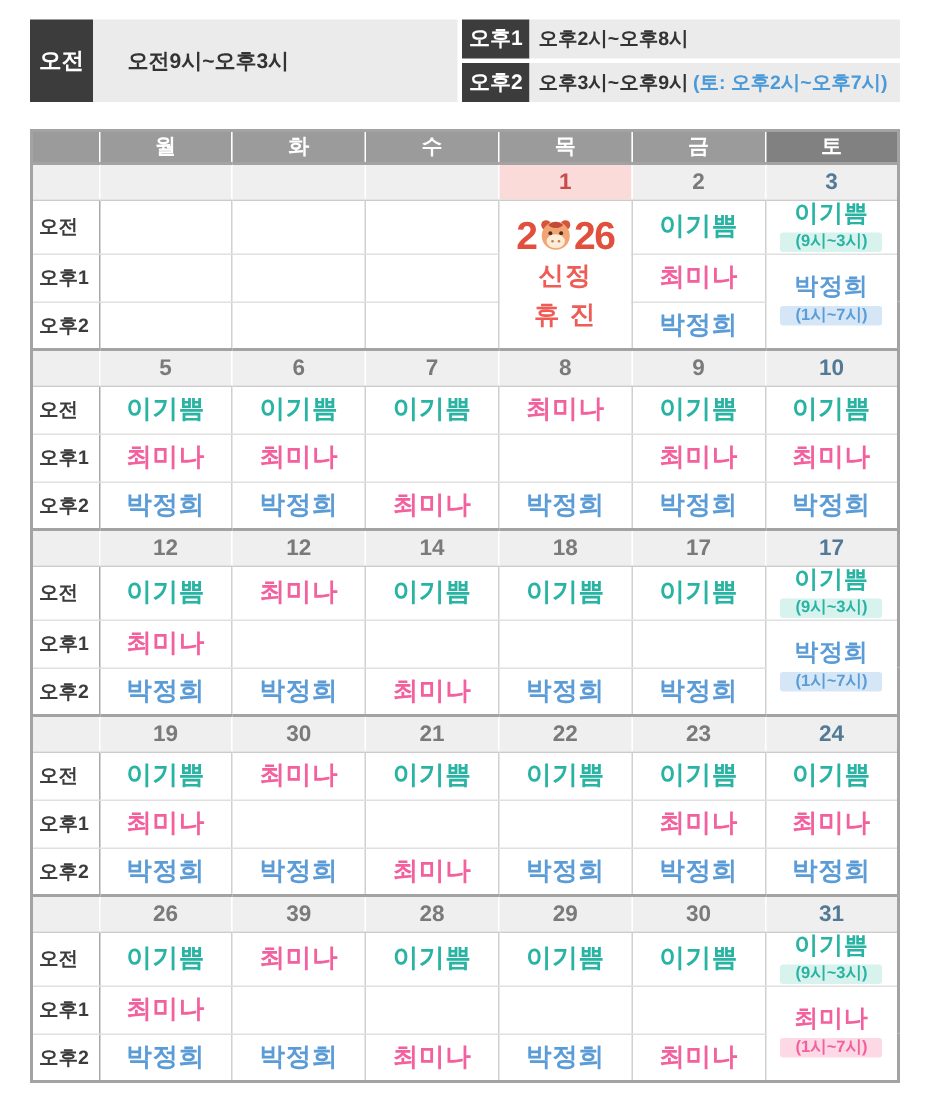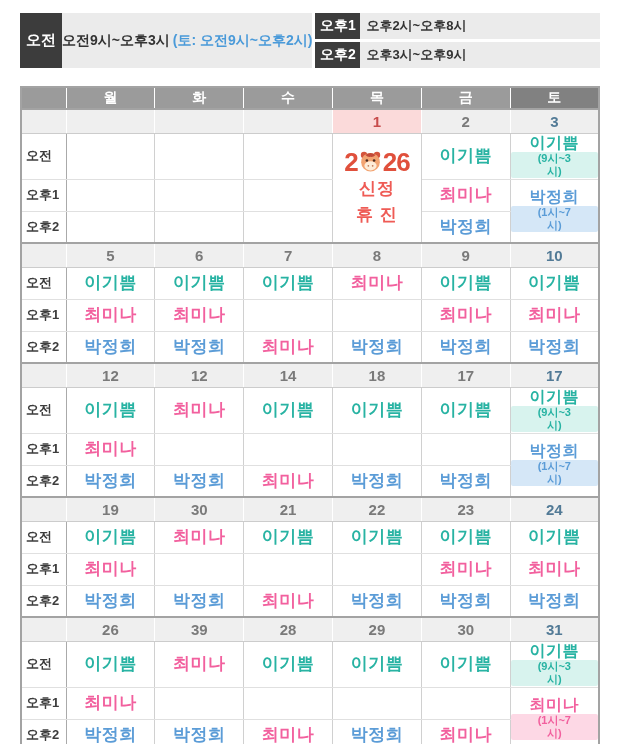--- a/index.html
+++ b/index.html
@@ -6,21 +6,21 @@
   html,body { width:620px; height:744px; background:#ffffff; overflow:hidden;
               font-family:"Liberation Sans","DejaVu Sans",sans-serif; }
 
   
   .legend { display:flex; gap:3px; margin:13px 20px 0 20px; height:55px; font-weight:bold; }
   .legend-left { flex:0 0 285px; display:flex; }
   .lg-badge { background:#3c3c3c; color:#ffffff; display:flex; align-items:center;
               justify-content:center; font-size:15px; }
   .legend-left .lg-badge { width:42px; }
   .lg-text { flex:1; background:#ebebeb; display:flex; align-items:center;
-             padding-left:0; font-size:14px; color:#333333; white-space:nowrap; }
+             padding-left:23px; font-size:14px; color:#333333; white-space:nowrap; }
   .sat-hours { color:#4a9ad9; margin-left:3px; }
   .legend-right { flex:1; display:flex; flex-direction:column; gap:3px; }
   .legend-row { flex:1; display:flex; }
   .legend-row .lg-badge { width:45px; font-size:14px; }
   .legend-row .lg-text { font-size:13px; padding-left:6px; }
 
   
   table.cal { margin:18px 20px 0 20px; width:580px; border-collapse:collapse;
               table-layout:fixed; border:2px solid #a3a3a3; }
   col.label-col { width:45px; }
@@ -34,49 +34,49 @@
   tr.dates td.sat { color:#527a96; }
   tr.dates td.holiday { background:#fbdada; color:#c74c4c; }
   tr.shift td { height:32px; text-align:center; vertical-align:middle;
                 border:1px solid #d0d0d0; border-top:1px solid #e0e0e0;
                 border-bottom:1px solid #e0e0e0; background:#ffffff; }
   td.label-cell { font-size:13px; font-weight:bold; color:#3c3c3c; text-align:left !important;
                   padding-left:4px; border-right:1px solid #aaaaaa !important; }
   .doc-name { font-size:17px; font-weight:bold; letter-spacing:0.5px; line-height:18px; display:block; }
   .doc-name.small { font-size:16px; line-height:17px; }
   .time-pill { display:inline-block; font-size:11px; font-weight:bold;
-               line-height:13px; padding:0 20px; border-radius:2px; margin-top:1px; }
+               line-height:13px; padding:0 10px; border-radius:2px; margin-top:1px; }
   td.holiday-cell { background:#fbdada; }
   .holiday-box { display:flex; flex-direction:column; align-items:center; justify-content:center; }
   .holiday-year { display:flex; align-items:center; justify-content:center;
                   font-size:26px; font-weight:bold; color:#e0503c; letter-spacing:-1px; line-height:28px; }
   .holiday-line { color:#ef5b55; font-size:17px; font-weight:bold; line-height:26px; letter-spacing:1px; }
 </style>
 </head>
 <body>
 
 <div class="legend">
   <div class="legend-left">
     <div class="lg-badge">오전</div>
     <div class="lg-text">
       <span>오전9시~오후3시</span>
-      <span class="sat-hours">(토: 오전9시~오후2시)</span>
     </div>
   </div>
   <div class="legend-right">
     <div class="legend-row">
       <div class="lg-badge">오후1</div>
       <div class="lg-text">
         <span>오후2시~오후8시</span>
       </div>
     </div>
     <div class="legend-row">
       <div class="lg-badge">오후2</div>
       <div class="lg-text">
         <span>오후3시~오후9시</span>
+        <span class="sat-hours">(토: 오후2시~오후7시)</span>
       </div>
     </div>
   </div>
 </div>
 
 <table class="cal">
   <colgroup>
     <col class="label-col">
       <col>
       <col>

